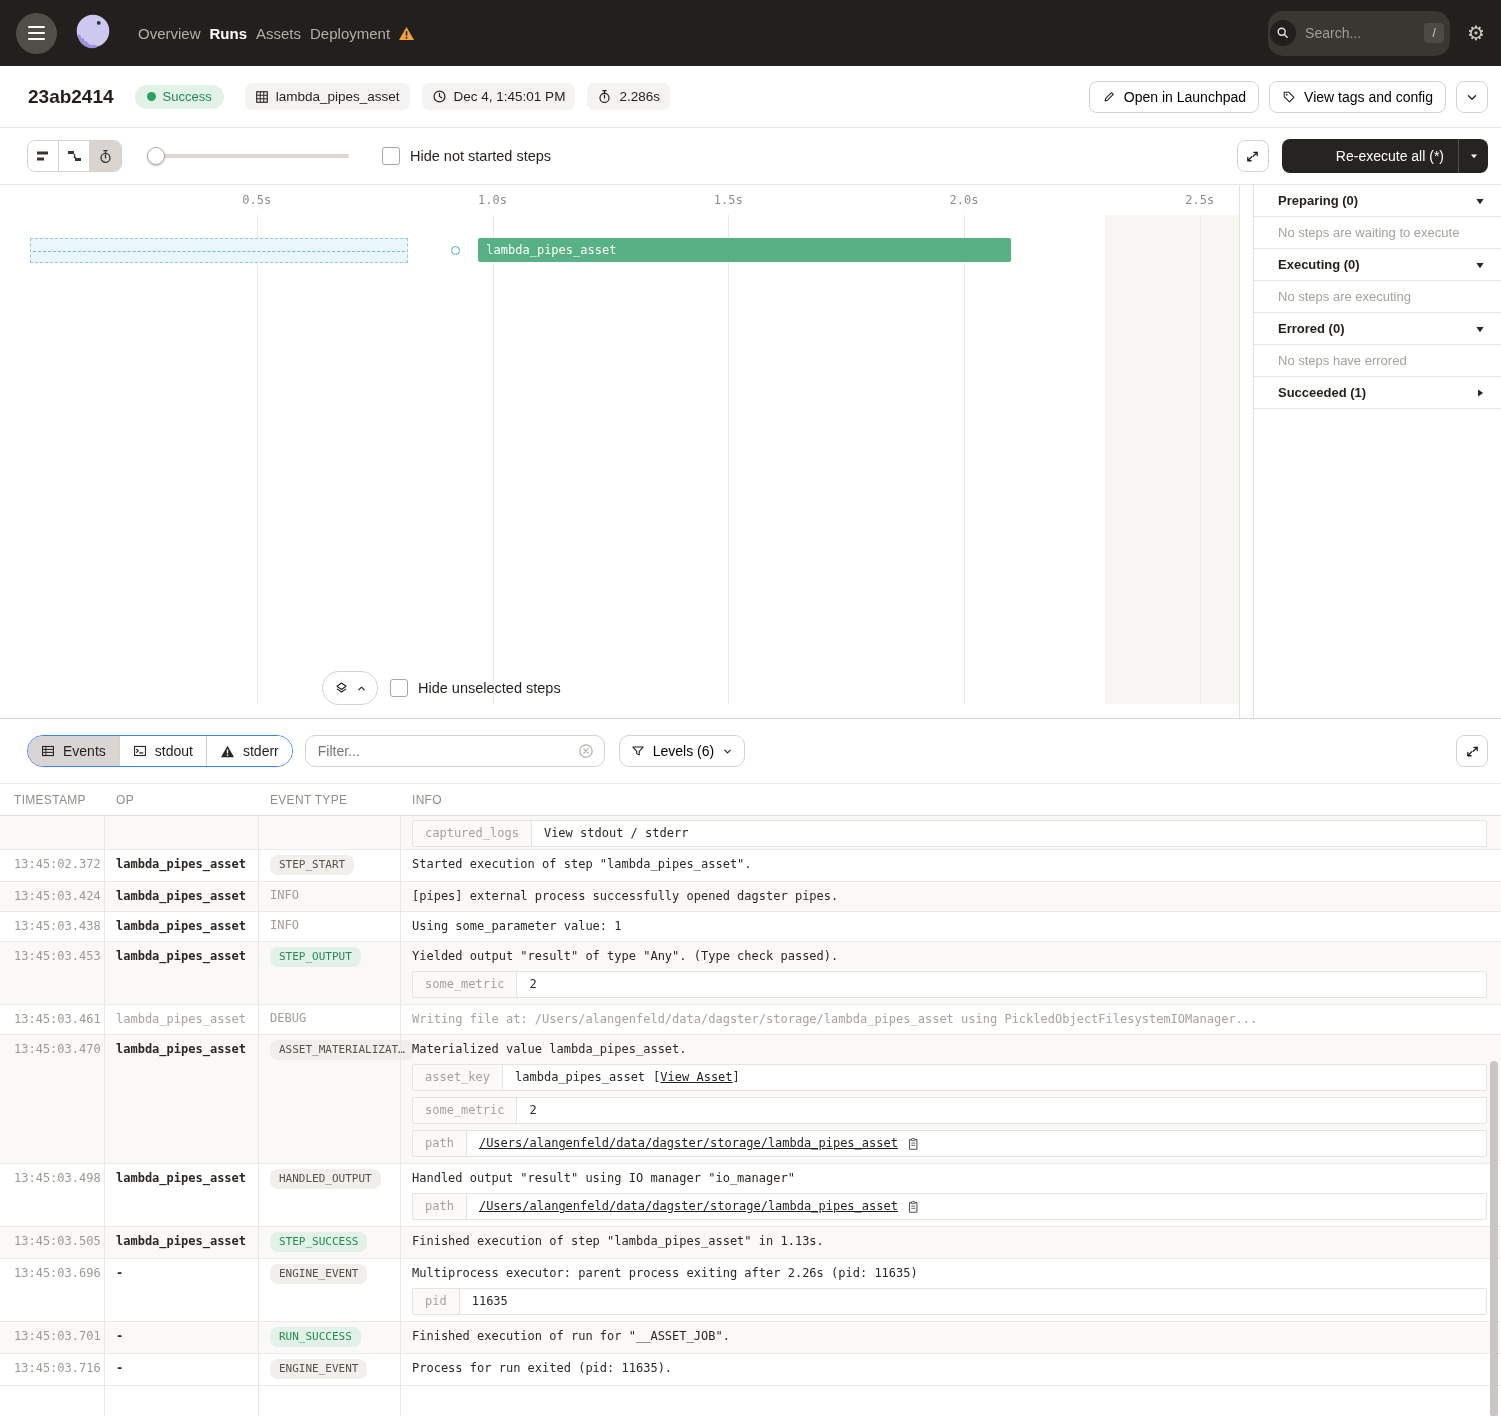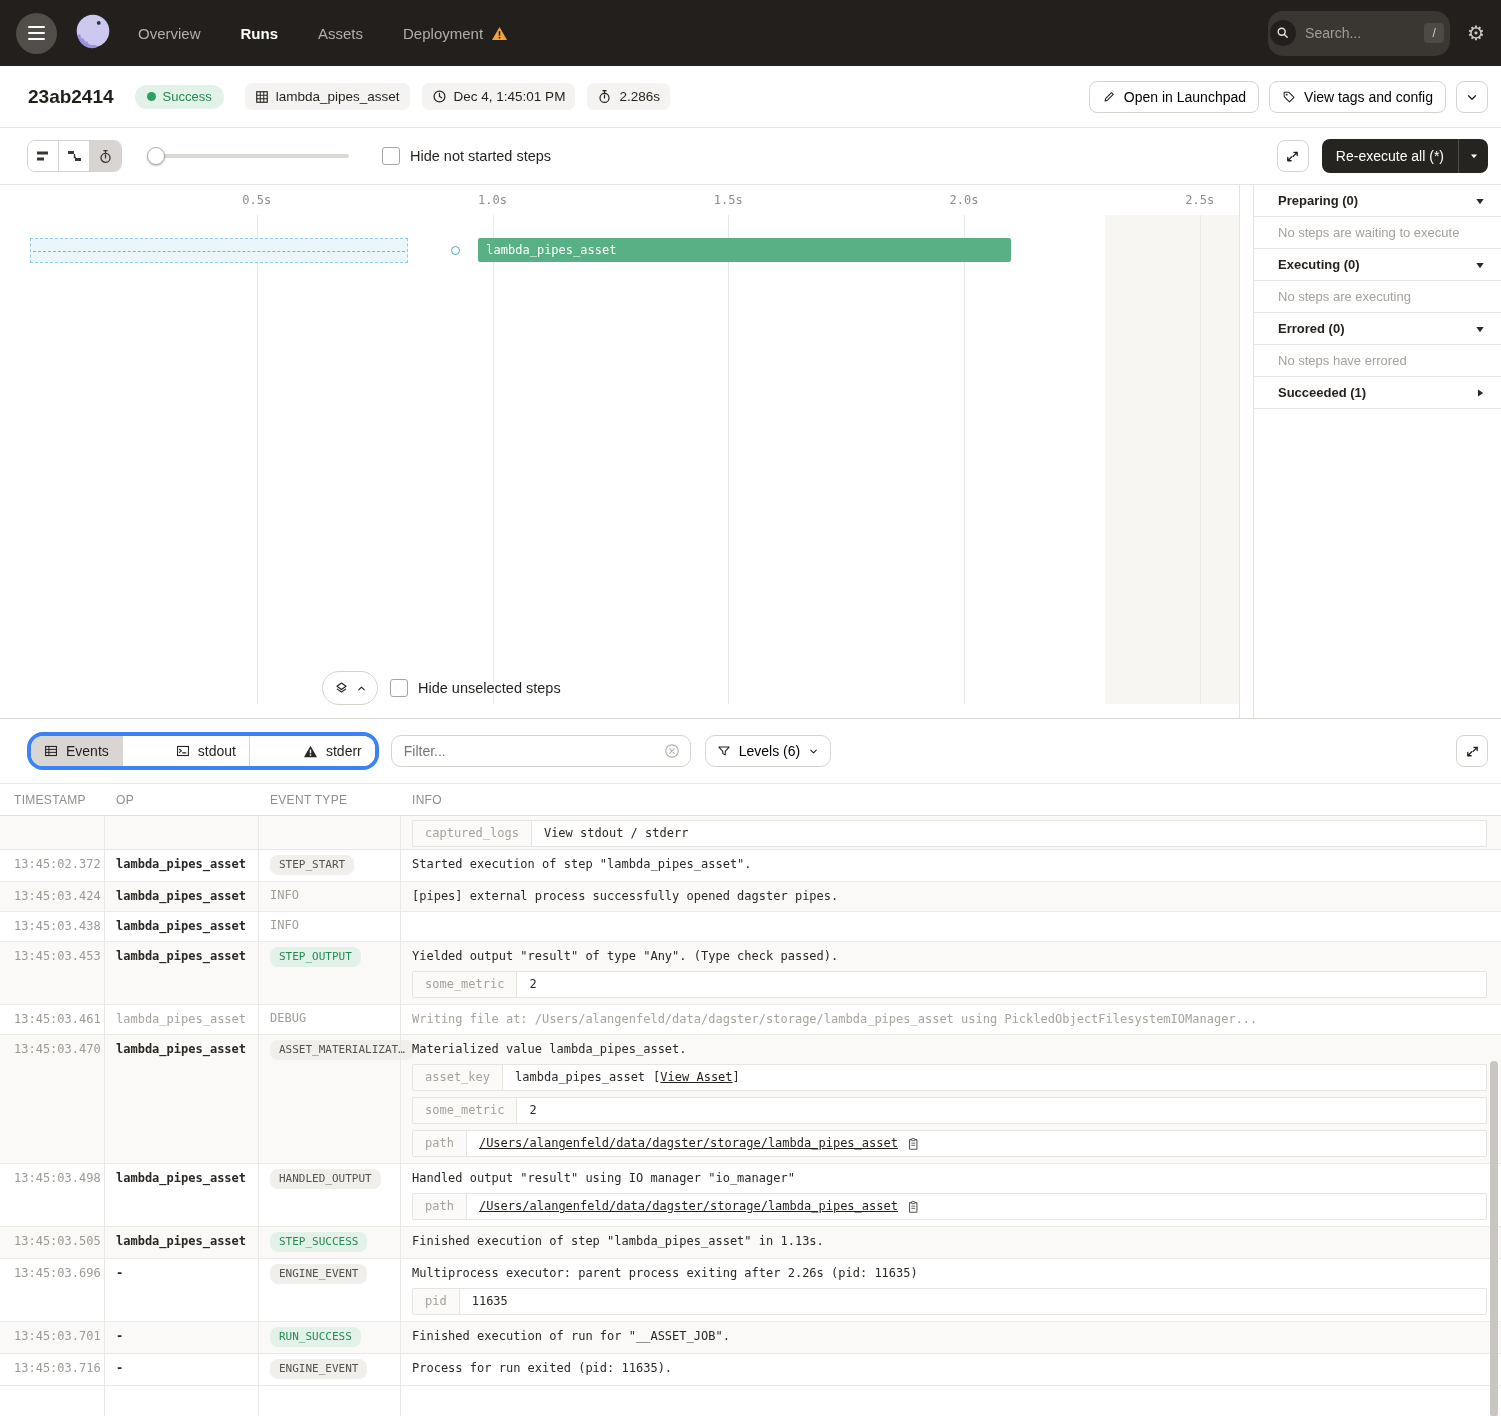--- a/index.html
+++ b/index.html
@@ -9,21 +9,21 @@
   .ic{display:inline-flex;align-items:center;justify-content:center;}
   .ic svg{display:block;}
 
   
   .topnav{position:absolute;top:0;left:0;right:0;height:66px;background:#221f1c;
           display:flex;align-items:center;padding:0 16px;}
   .burger{width:41px;height:41px;border-radius:50%;background:#514d48;display:flex;
           flex-direction:column;justify-content:center;align-items:center;gap:3.5px;cursor:pointer;flex:none;}
   .burger span{width:17px;height:2.5px;background:#fff;border-radius:1px;}
   .logo{margin-left:13px;width:46px;height:46px;flex:none;}
-  .nav-items{display:flex;gap:40px;margin-left:22px;align-items:center;}
+  .nav-items{display:flex;gap:9px;margin-left:22px;align-items:center;}
   .nav-item{color:#b2aea9;font-size:15px;display:flex;gap:8px;align-items:center;cursor:pointer;white-space:nowrap;}
   .nav-item.active{color:#fff;font-weight:700;}
   .tn-right{margin-left:auto;display:flex;align-items:center;gap:17px;}
   .search-pill{width:182px;height:45px;border-radius:15px;background:#3a3632;display:flex;
                align-items:center;padding:2px;cursor:text;}
   .search-circle{width:26px;height:26px;border-radius:50%;background:#221f1c;display:flex;
                  align-items:center;justify-content:center;flex:none;}
   .search-text{color:#a19d98;font-size:14px;margin-left:9px;flex:1;}
   .slash-key{width:20px;height:20px;border-radius:4px;background:#4d4944;color:#cfccc7;font-size:12px;
              display:flex;align-items:center;justify-content:center;margin-right:4px;flex:none;}
@@ -54,21 +54,21 @@
   .seg-btn.active{background:#d7d4d1;}
   .slider{margin-left:27px;width:200px;position:relative;height:18px;cursor:pointer;}
   .slider-track{position:absolute;top:7px;left:0;right:0;height:4px;border-radius:2px;background:#dcd9d5;}
   .slider-knob{position:absolute;top:0;left:-2px;width:18px;height:18px;border-radius:50%;background:#fff;
                border:1px solid #b1ada7;box-shadow:0 1px 2px rgba(0,0,0,.25);}
   .check{display:flex;align-items:center;gap:10px;font-size:14.5px;cursor:pointer;white-space:nowrap;}
   .gt-check{margin-left:33px;}
   .checkbox{width:18px;height:18px;border:1px solid #a9a59f;border-radius:3px;background:#fff;flex:none;}
   .gt-right{margin-left:auto;display:flex;gap:13px;align-items:center;}
   .reexec{height:34px;background:#262420;color:#fff;border-radius:8px;display:flex;align-items:stretch;
-          font-size:14px;cursor:pointer;overflow:hidden;}
+          font-size:14px;cursor:pointer;overflow:hidden;padding-left:40px;}
   .reexec .lbl{padding:0 14px;display:flex;align-items:center;}
   .reexec .caret{width:30px;display:flex;justify-content:center;align-items:center;border-left:1px solid #514d48;}
 
   
   .gantt-wrap{position:absolute;top:185px;left:0;width:1501px;height:533px;display:flex;background:#fff;}
   .gantt-main{width:1240px;position:relative;border-right:1px solid #e5e3df;overflow:hidden;}
   .gutter{width:13px;}
   .step-sidebar{flex:1;border-left:1px solid #e5e3df;background:#fff;}
   .sb-row{height:32px;border-bottom:1px solid #e8e6e2;display:flex;align-items:center;
           padding:0 16px 0 24px;font-size:13px;background:#fff;}
@@ -92,21 +92,21 @@
                 align-items:center;padding:0 10px;gap:8px;background:#fff;}
   .subset-input input{border:none;outline:none;flex:1;font-size:14px;color:#231f1b;background:transparent;
                       font-family:"Liberation Sans",sans-serif;}
   .layers-btn{width:56px;height:34px;border:1px solid #d6d3cf;border-radius:17px;background:#fff;
               display:flex;align-items:center;justify-content:center;gap:7px;cursor:pointer;}
 
   
   .log-panel{position:absolute;top:718px;left:0;right:0;bottom:0;border-top:1px solid #d8d5d1;background:#fff;}
   .log-toolbar{position:absolute;top:0;left:0;right:0;height:64px;display:flex;align-items:center;
                padding:0 13px 0 27px;}
-  .tabs{display:flex;border:4px solid #3b82f6;border-radius:16px;overflow:hidden;gap:40px;}
+  .tabs{display:flex;border:1px solid #3b82f6;border-radius:16px;overflow:hidden;}
   .tab{height:30px;display:flex;align-items:center;gap:8px;padding:0 13px;font-size:14px;background:#fff;
        border-right:1px solid #d6d3cf;cursor:pointer;}
   .tab:last-child{border-right:none;}
   .tab.active{background:#d8d5d2;}
   .filter-box{margin-left:12px;width:300px;height:32px;border:1px solid #d6d3cf;border-radius:10px;
               display:flex;align-items:center;padding:0 10px;gap:8px;background:#fff;}
   .filter-box input{border:none;outline:none;flex:1;font-size:14px;background:transparent;
                     font-family:"Liberation Sans",sans-serif;}
   .levels-btn{margin-left:14px;height:32px;border:1px solid #d6d3cf;border-radius:10px;background:#fff;
               display:flex;align-items:center;gap:8px;padding:0 11px;font-size:14px;cursor:pointer;}
@@ -496,20 +496,23 @@
             <div class="cell c-op">lambda_pipes_asset</div>
             <div class="cell c-et"><span class="badge plain">INFO</span></div>
             <div class="cell c-info">
               <span class="msg">[pipes] external process successfully opened dagster pipes.</span>
             </div>
           </div>
           <div class="lrow">
             <div class="cell c-ts">13:45:03.438</div>
             <div class="cell c-op">lambda_pipes_asset</div>
             <div class="cell c-et"><span class="badge plain">INFO</span></div>
+            <div class="cell c-info">
+              <span class="msg">Using some_parameter value: 1</span>
+            </div>
           </div>
           <div class="lrow">
             <div class="cell c-ts">13:45:03.453</div>
             <div class="cell c-op">lambda_pipes_asset</div>
             <div class="cell c-et"><span class="badge green">STEP_OUTPUT</span></div>
             <div class="cell c-info">
               <span class="msg">Yielded output "result" of type "Any". (Type check passed).</span>
               <div class="meta">
                 <span class="meta-key">some_metric</span>
                 <span class="meta-val">

